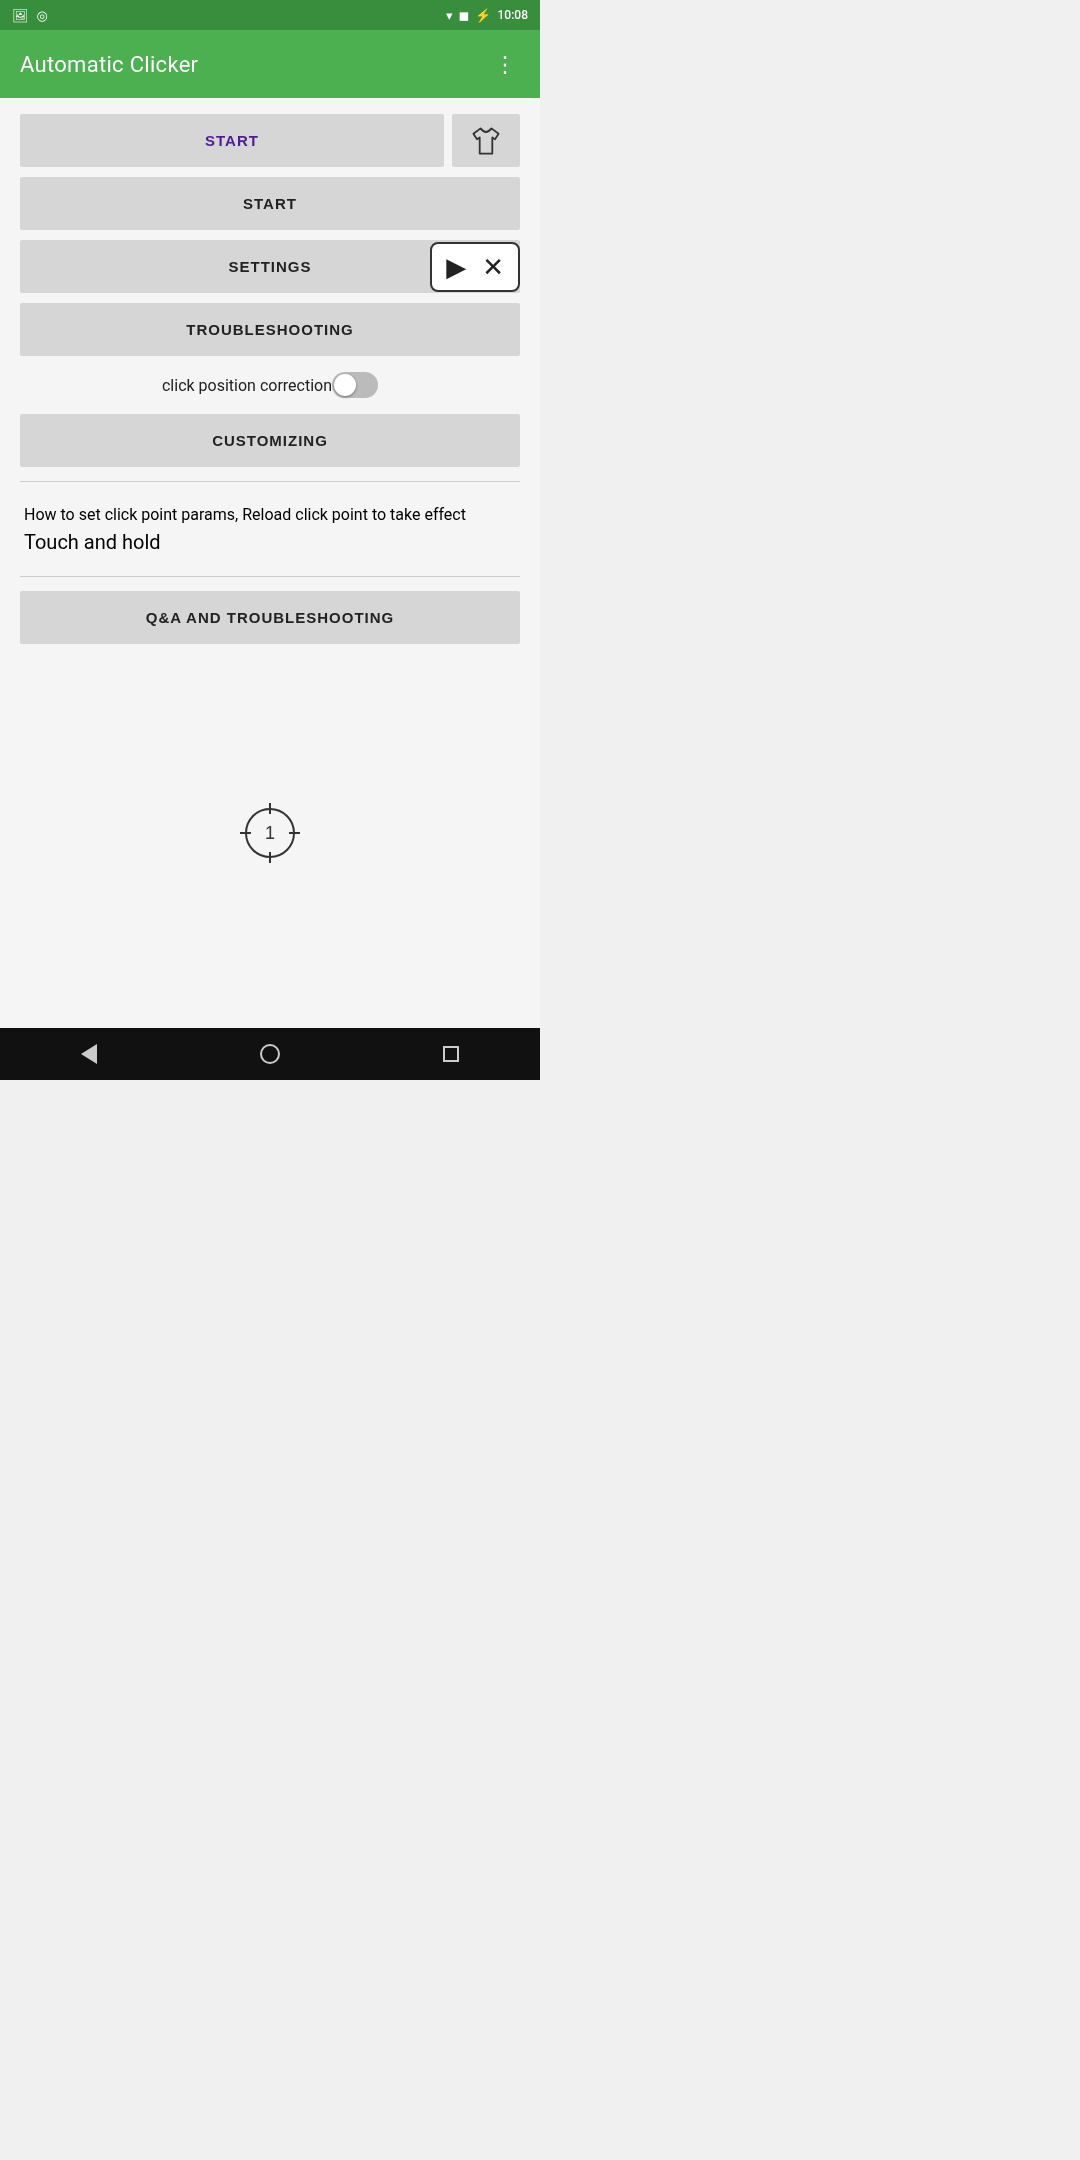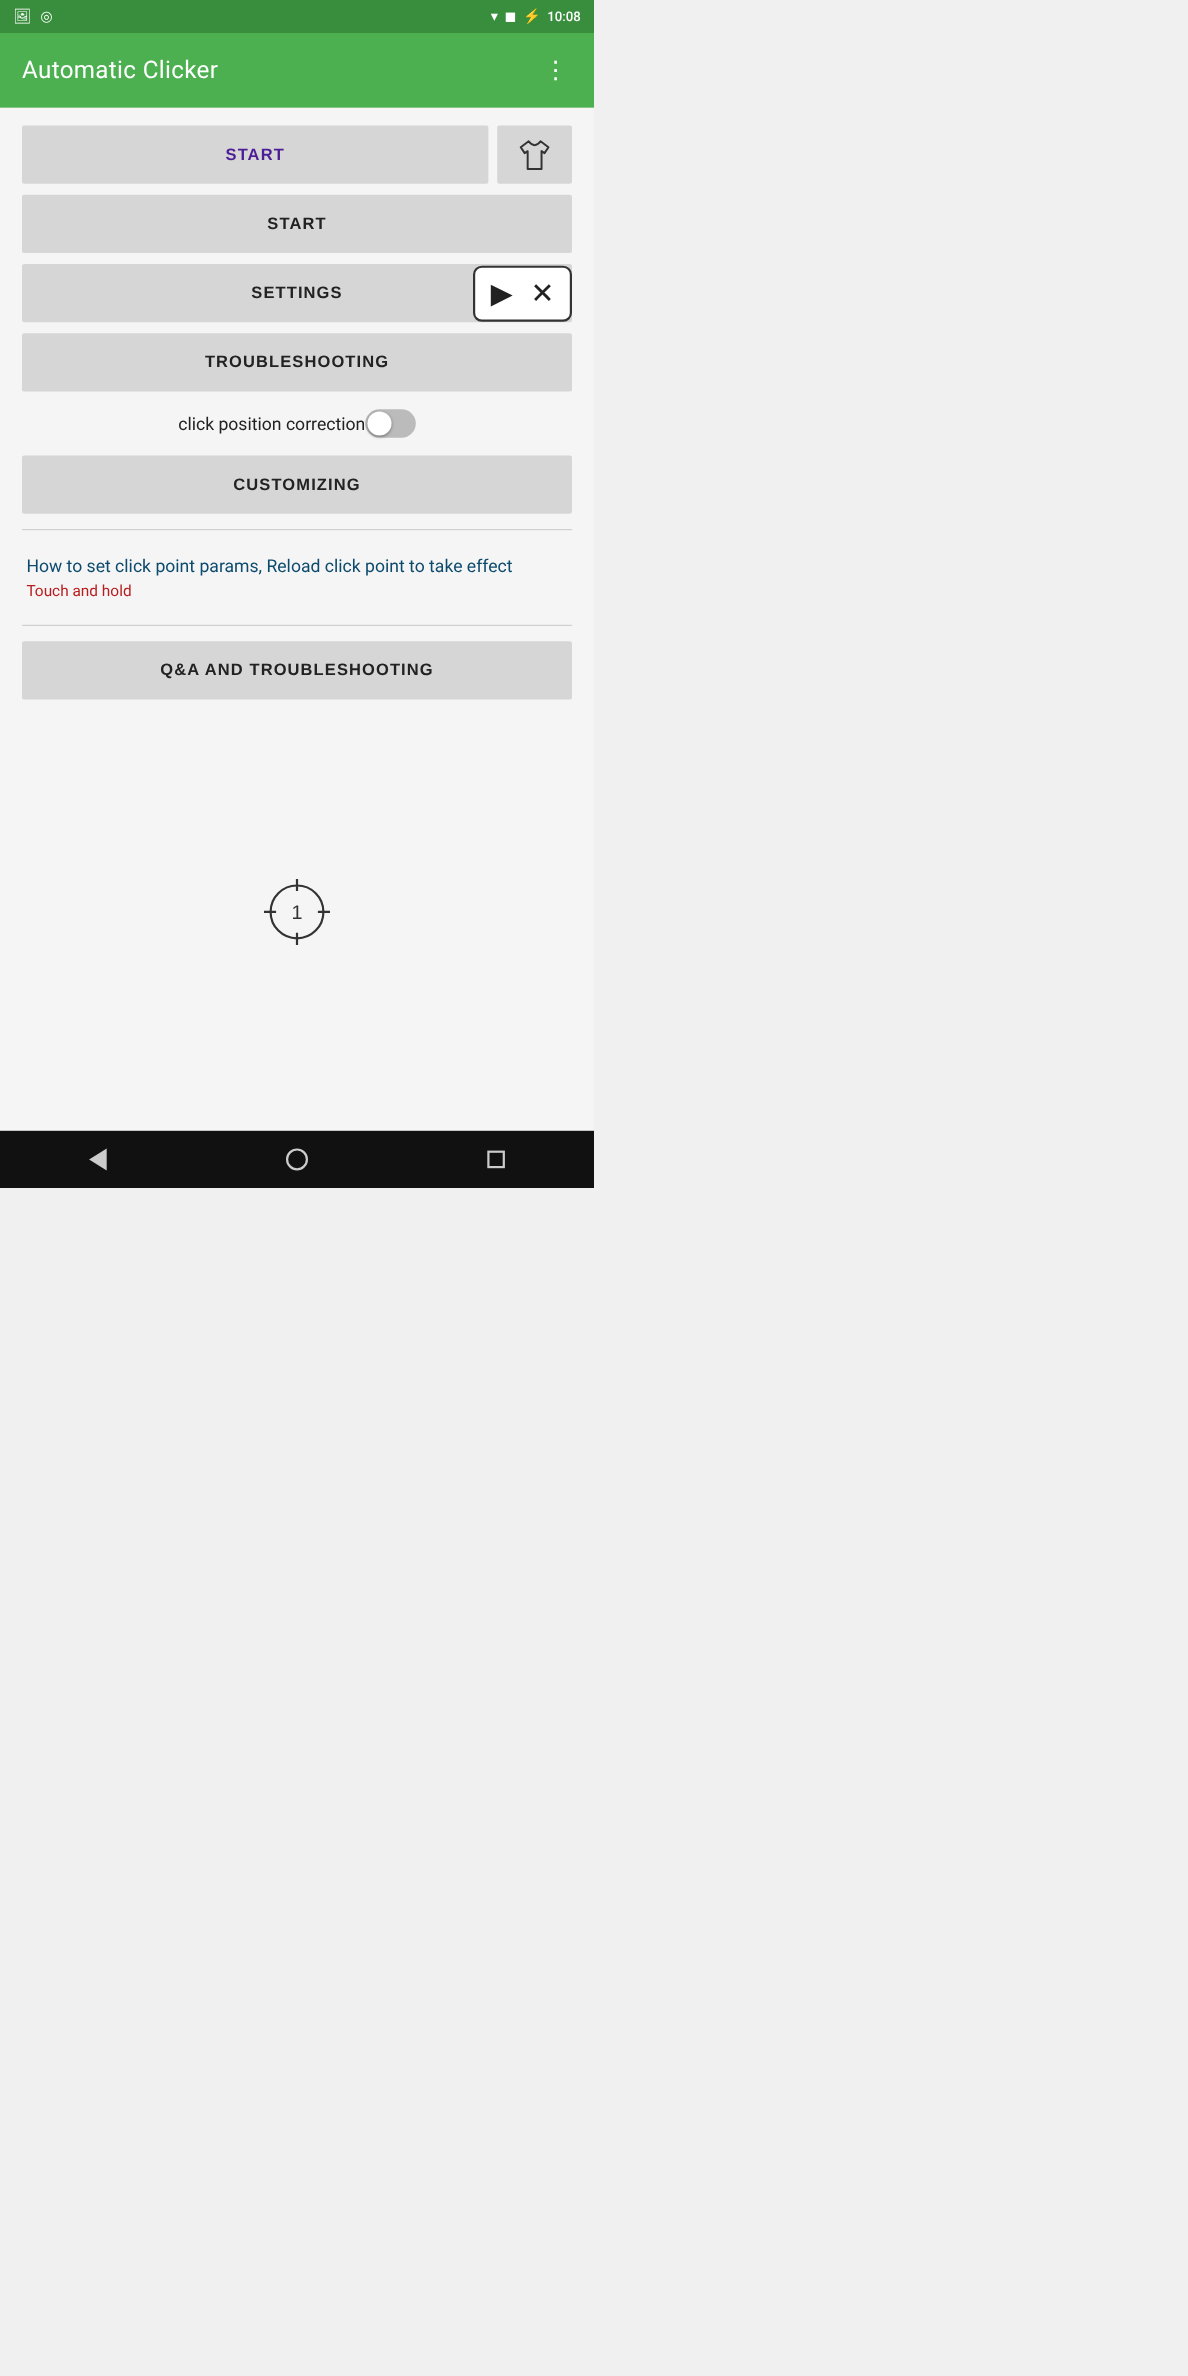--- a/index.html
+++ b/index.html
@@ -225,28 +225,28 @@
       margin: 4px 0;
     }
 
     
     .info-row {
       padding: 8px 4px;
     }
 
     .info-main {
       font-size: 16px;
-      color: #0c4a6e;
+      color: #000000;
       line-height: 1.4;
       margin-bottom: 4px;
     }
 
     .info-sub {
-      font-size: 14px;
-      color: #b91c1c;
+      font-size: 20px;
+      color: #000000;
     }
 
     
     .crosshair-area {
       flex: 1;
       display: flex;
       align-items: center;
       justify-content: center;
       min-height: 160px;
     }

